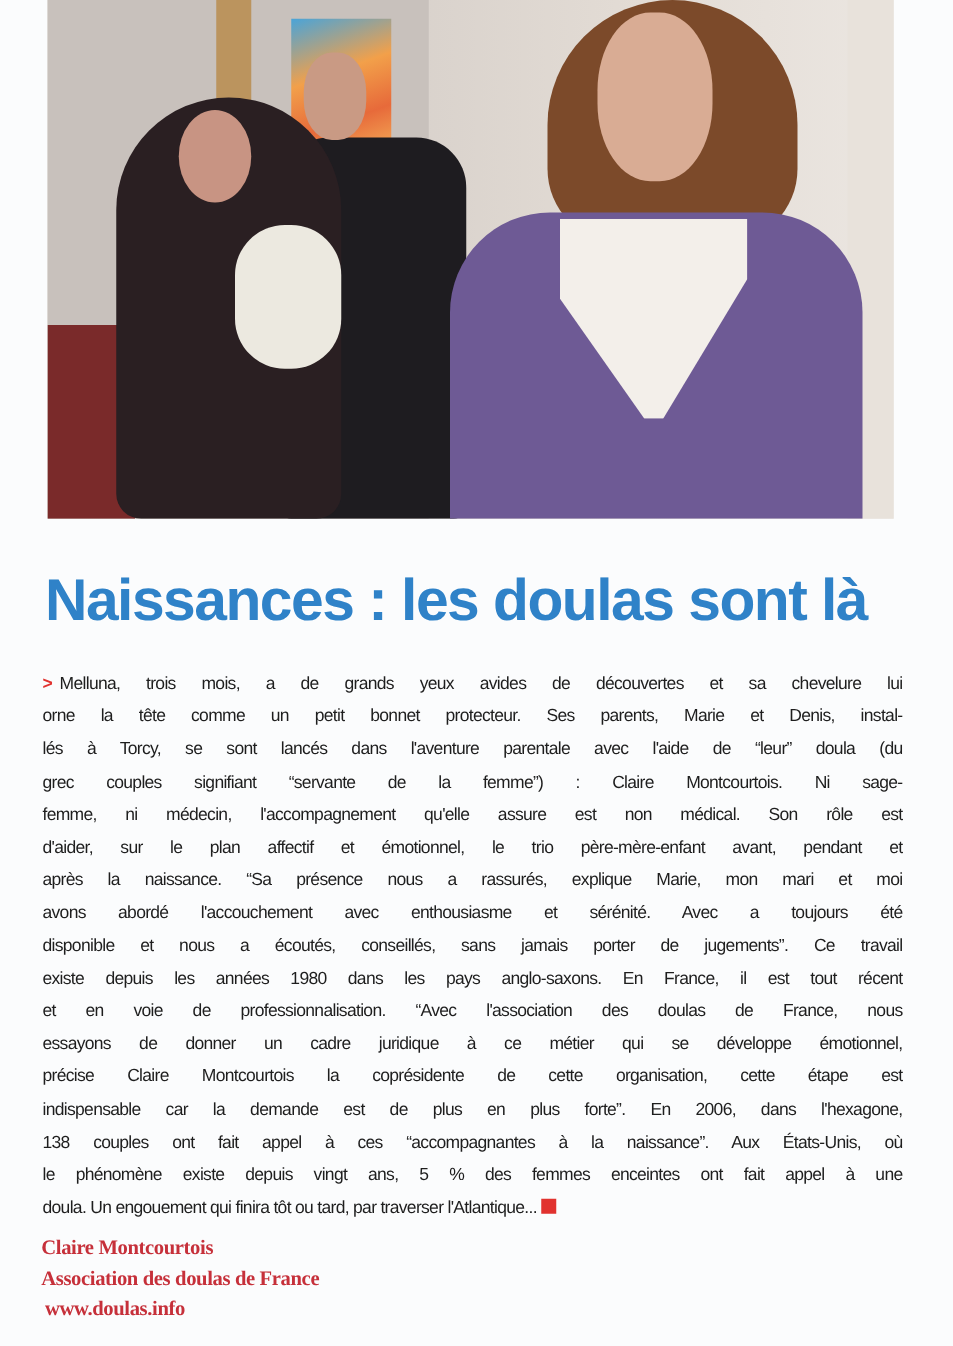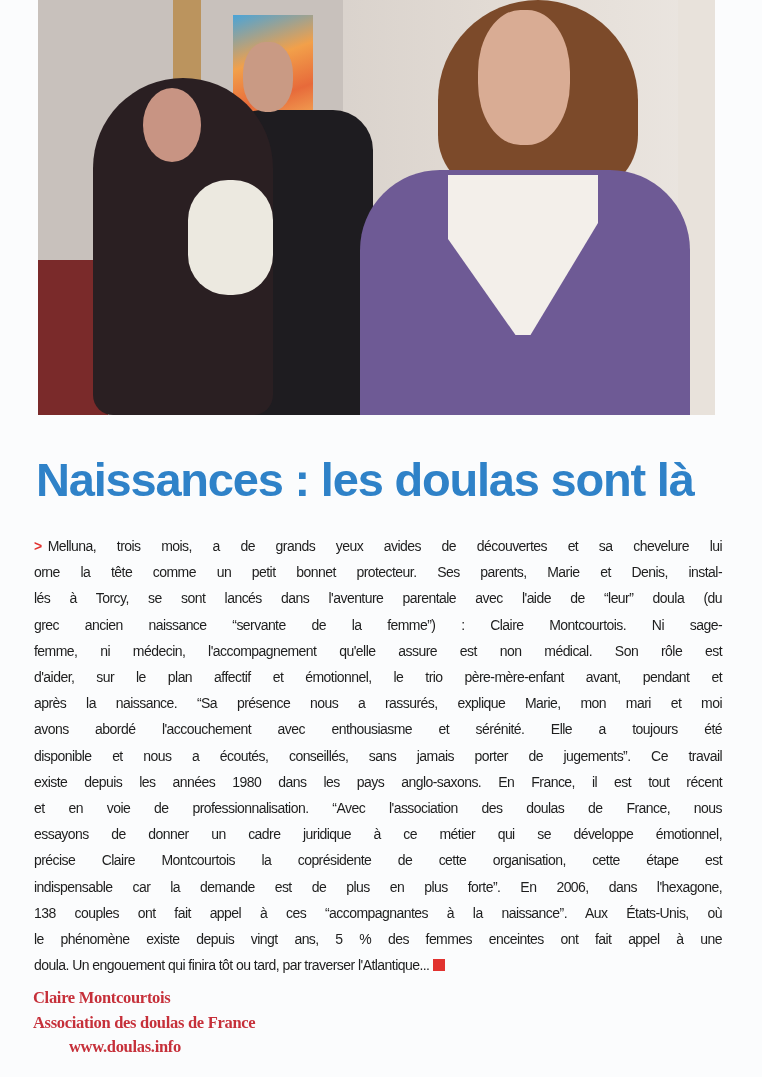--- a/index.html
+++ b/index.html
@@ -51,21 +51,21 @@
     .body .line.last { text-align-last: left; }
     .arrow { color: #e1322f; font-weight: bold; margin-right: 6px; }
     .end-square { display: inline-block; width: 12px; height: 12px; background: #e1322f; vertical-align: -1px; margin-left: 4px; }
 
     
     .contact {
       position: absolute; left: 33px; top: 986px;
       font-family: Liberation Serif, serif; font-weight: bold;
       font-size: 16.5px; line-height: 24.5px; color: #c6303a; letter-spacing: -0.3px;
     }
-    .contact .url { padding-left: 3px; margin-left: 33px; }
+    .contact .url { padding-left: 3px; }
   </style>
 </head>
 <body>
 
 <div class="page">
 
   <div class="photo">
     <div class="wall-left"></div>
     <div class="door-frame"></div>
     <div class="poster"></div>
@@ -81,25 +81,25 @@
     <div class="doula-shirt"></div>
     <div class="doula-face"></div>
   </div>
 
   <h1 class="title">Naissances : les doulas sont là</h1>
 
   <div class="body">
     <span class="line"><span class="arrow">&gt;</span><span>Melluna, trois mois, a de grands yeux avides de découvertes et sa chevelure lui</span></span>
     <span class="line">orne la tête comme un petit bonnet protecteur. Ses parents, Marie et Denis, instal-</span>
     <span class="line">lés à Torcy, se sont lancés dans l'aventure parentale avec l'aide de “leur” doula (du</span>
-    <span class="line">grec ancien naissance “servante de la femme”) : Claire Montcourtois. Ni sage-</span>
+    <span class="line">grec couples signifiant “servante de la femme”) : Claire Montcourtois. Ni sage-</span>
     <span class="line">femme, ni médecin, l'accompagnement qu'elle assure est non médical. Son rôle est</span>
     <span class="line">d'aider, sur le plan affectif et émotionnel, le trio père-mère-enfant avant, pendant et</span>
     <span class="line">après la naissance. “Sa présence nous a rassurés, explique Marie, mon mari et moi</span>
-    <span class="line">avons abordé l'accouchement avec enthousiasme et sérénité. Elle a toujours été</span>
+    <span class="line">avons abordé l'accouchement avec enthousiasme et sérénité. Avec a toujours été</span>
     <span class="line">disponible et nous a écoutés, conseillés, sans jamais porter de jugements”. Ce travail</span>
     <span class="line">existe depuis les années 1980 dans les pays anglo-saxons. En France, il est tout récent</span>
     <span class="line">et en voie de professionnalisation. “Avec l'association des doulas de France, nous</span>
     <span class="line">essayons de donner un cadre juridique à ce métier qui se développe émotionnel,</span>
     <span class="line">précise Claire Montcourtois la coprésidente de cette organisation, cette étape est</span>
     <span class="line">indispensable car la demande est de plus en plus forte”. En 2006, dans l'hexagone,</span>
     <span class="line">138 couples ont fait appel à ces “accompagnantes à la naissance”. Aux États-Unis, où</span>
     <span class="line">le phénomène existe depuis vingt ans, 5 % des femmes enceintes ont fait appel à une</span>
     <span class="line last"><span>doula. Un engouement qui finira tôt ou tard, par traverser l'Atlantique...</span><span class="end-square"></span></span>
   </div>

